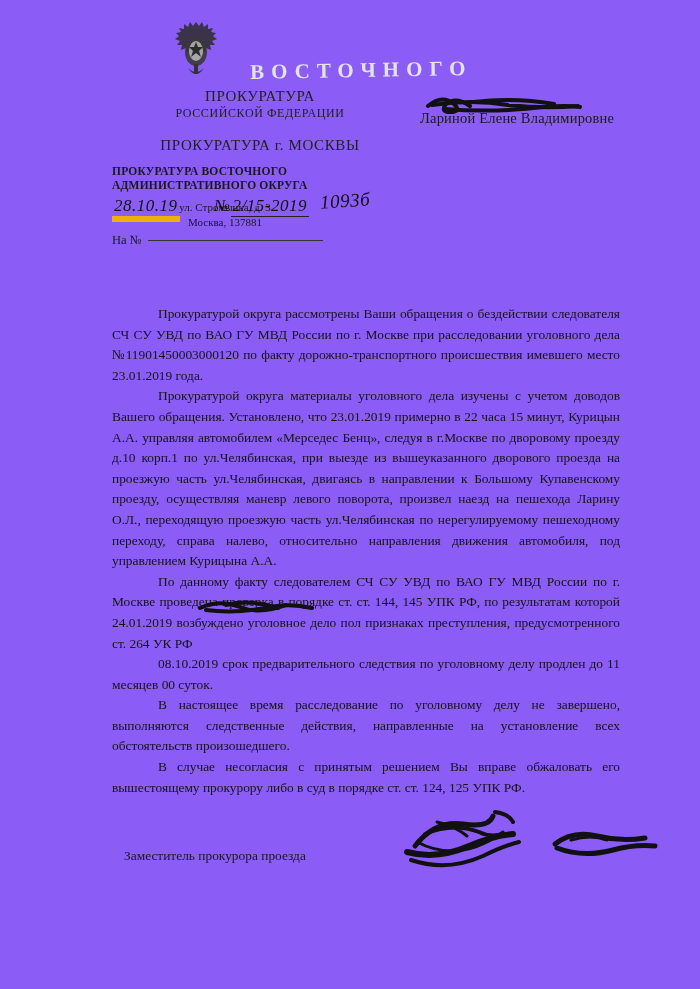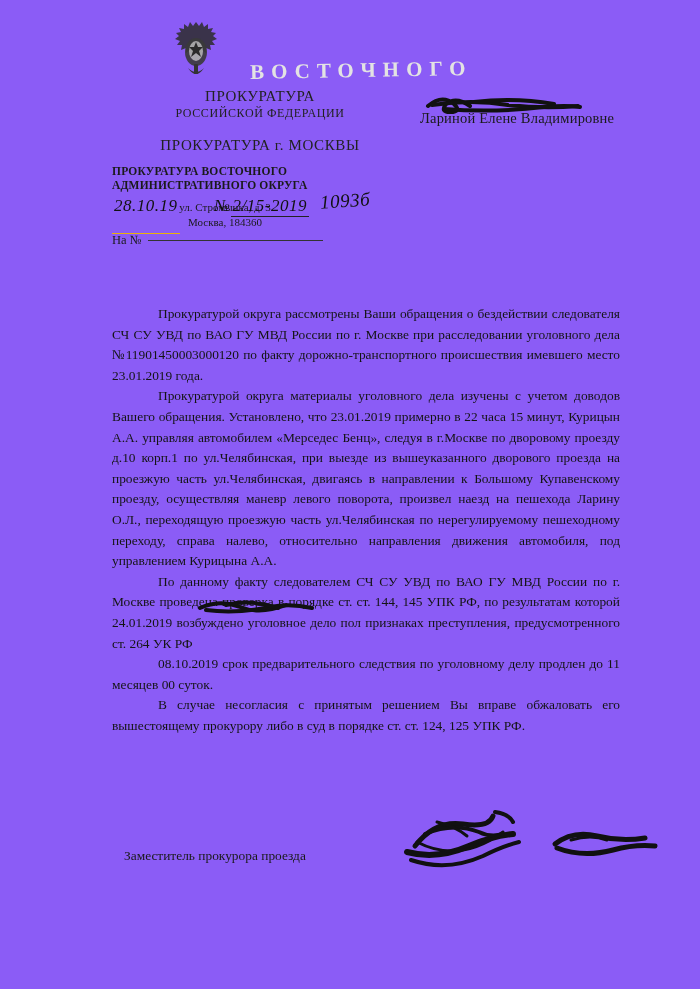--- a/index.html
+++ b/index.html
@@ -76,22 +76,22 @@
     font-style: italic;
     font-size: 17px;
     color: #111;
     letter-spacing: 0.5px;
   }
   .hw-date {
     position: absolute;
     left: 0; top: 0;
   }
   .hw-date .u {
-    border-bottom: 1px solid #eab308;
-    padding: 0 2px 18px 2px;
+    border-bottom: 6px solid #eab308;
+    padding: 0 2px 1px 2px;
   }
   .hw-num {
     position: absolute;
     left: 102px;
     top: 0;
   }
   .hw-num .u {
     border-bottom: 1px solid #222;
     padding: 0 2px 1px 2px;
   }
@@ -215,21 +215,21 @@
         <rect x="26" y="44" width="4" height="10" rx="1" fill="#333"></rect>
         <path d="M20 48 q8 8 16 0 q-8 12 -16 0 Z" fill="#333"></path>
       </g>
     </svg>
     <div class="lh-line">ПРОКУРАТУРА</div>
     <div class="lh-line small">РОССИЙСКОЙ ФЕДЕРАЦИИ</div>
     <div class="lh-line" style="margin-top:16px;">ПРОКУРАТУРА г. МОСКВЫ</div>
     <div class="lh-title">ПРОКУРАТУРА ВОСТОЧНОГО</div>
     <div class="lh-title" style="margin-top:0;">АДМИНИСТРАТИВНОГО ОКРУГА</div>
     <div class="lh-addr">ул. Стромынка, д. 3</div>
-    <div class="lh-addr" style="margin-top:0;">Москва, 184360</div>
+    <div class="lh-addr" style="margin-top:0;">Москва, 137881</div>
   </div>
 
   <div class="date-row">
     <div class="hw hw-date">
       <span class="u">28.10.19</span>
     </div>
     <div class="hw hw-num">
       <span>№</span><span class="u">2/15-2019</span>
     </div>
     <div class="hw hw-stamp">1093б</div>
@@ -247,20 +247,21 @@
       <path d="M20 17 q50 4 100 -2 q22 -2 36 0"></path>
       <path d="M50 10 q40 -5 80 2"></path>
     </g>
   </svg>
 
   <div class="body">
     <p>Прокуратурой округа рассмотрены Ваши обращения о бездействии следователя СЧ СУ УВД по ВАО ГУ МВД России по г. Москве при расследовании уголовного дела №11901450003000120 по факту дорожно-транспортного происшествия имевшего место 23.01.2019 года.</p>
     <p>Прокуратурой округа материалы уголовного дела изучены с учетом доводов Вашего обращения. Установлено, что 23.01.2019 примерно в 22 часа 15 минут, Курицын А.А. управляя автомобилем «Мерседес Бенц», следуя в г.Москве по дворовому проезду д.10 корп.1 по ул.Челябинская, при выезде из вышеуказанного дворового проезда на проезжую часть ул.Челябинская, двигаясь в направлении к Большому Купавенскому проезду, осуществляя маневр левого поворота, произвел наезд на пешехода Ларину О.Л., переходящую проезжую часть ул.Челябинская по нерегулируемому пешеходному переходу, справа налево, относительно направления движения автомобиля, под управлением Курицына А.А.</p>
     <p>По данному факту следователем СЧ СУ УВД по ВАО ГУ МВД России по г. Москве                            проведена проверка в порядке ст. ст. 144, 145 УПК РФ, по результатам которой 24.01.2019 возбуждено уголовное дело пол признаках преступления, предусмотренного ст. 264 УК РФ</p>
     <p>08.10.2019 срок предварительного следствия по уголовному делу продлен до 11 месяцев 00 суток.</p>
+    <p>В настоящее время расследование по уголовному делу не завершено, выполняются следственные действия, направленные на установление всех обстоятельств произошедшего.</p>
     <p>В случае несогласия с принятым решением Вы вправе обжаловать его вышестоящему прокурору либо в суд в порядке ст. ст. 124, 125 УПК РФ.</p>
   </div>
 
   <svg class="redact-2" viewBox="0 0 120 18">
     <g stroke="#111" stroke-width="4" fill="none" stroke-linecap="round">
       <path d="M4 11 q20 -9 40 -1 q20 8 46 -2"></path>
       <path d="M10 13 q30 4 64 -3 q20 -4 42 1"></path>
       <path d="M30 8 q26 -6 52 3"></path>
     </g>
   </svg>

